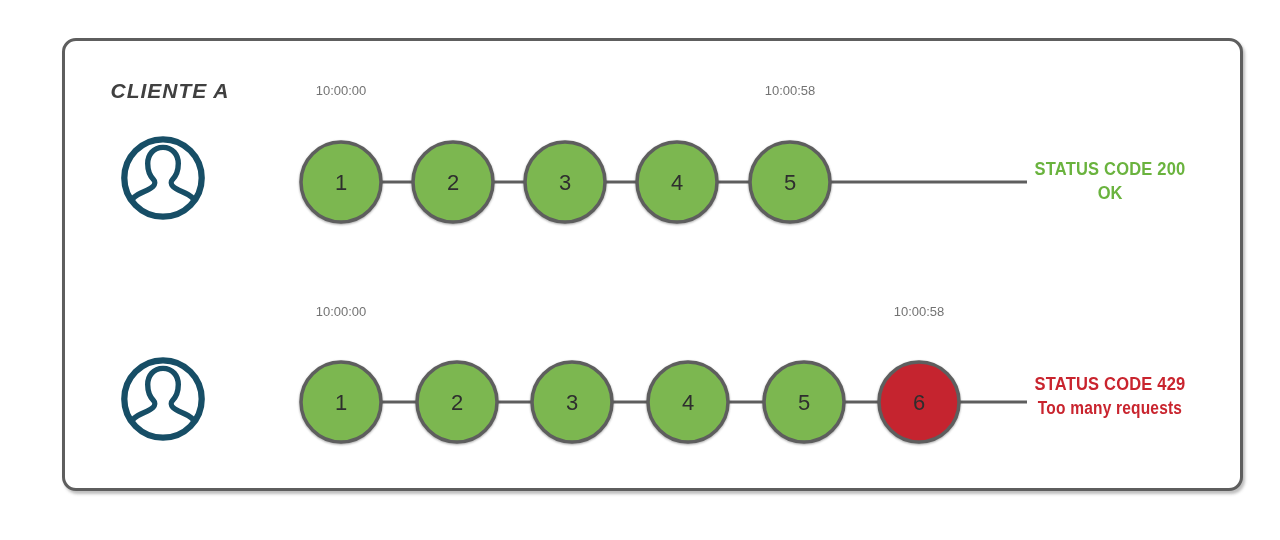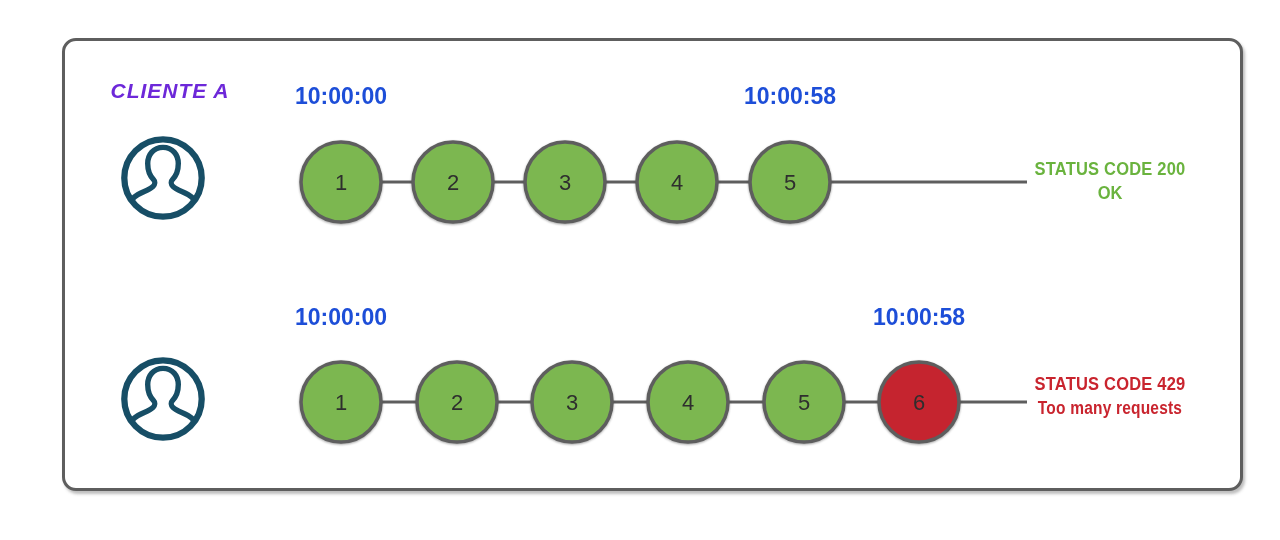--- a/index.html
+++ b/index.html
@@ -13,30 +13,30 @@
   .panel{
     position:absolute;left:62px;top:38px;width:1181px;height:453px;
     box-sizing:border-box;
     border:3px solid #5e5e5e;border-radius:14px;
     box-shadow:2px 3px 3px rgba(110,110,110,.45);
     background:#ffffff;
   }
   .client-label{
     position:absolute;width:160px;text-align:center;
     font-size:21px;font-weight:700;font-style:italic;
-    letter-spacing:1px;color:#6d28d9;
+    letter-spacing:1px;color:#404040;
   }
   .client-label.a{left:90px;top:79px;}
   .client-label.b{left:90px;top:300px;}
   .avatar{position:absolute;left:118px;}
   .avatar.a{top:133px;}
   .avatar.b{top:354px;}
   .timestamp{
     position:absolute;width:100px;text-align:center;
-    font-size:23px;font-weight:700;color:#1d4ed8;
+    font-size:13px;font-weight:400;color:#737373;
   }
   .ts-a1{left:291px;top:83px;}
   .ts-a2{left:740px;top:83px;}
   .ts-b1{left:291px;top:304px;}
   .ts-b2{left:869px;top:304px;}
   .timeline{position:absolute;left:290px;}
   .timeline.a{top:132px;}
   .timeline.b{top:352px;}
   .timeline line{stroke:#5e5e5e;stroke-width:3;}
   .timeline circle{stroke:#5e5e5e;stroke-width:3.5;filter:drop-shadow(0 1.5px 1px rgba(60,60,60,.45));}

